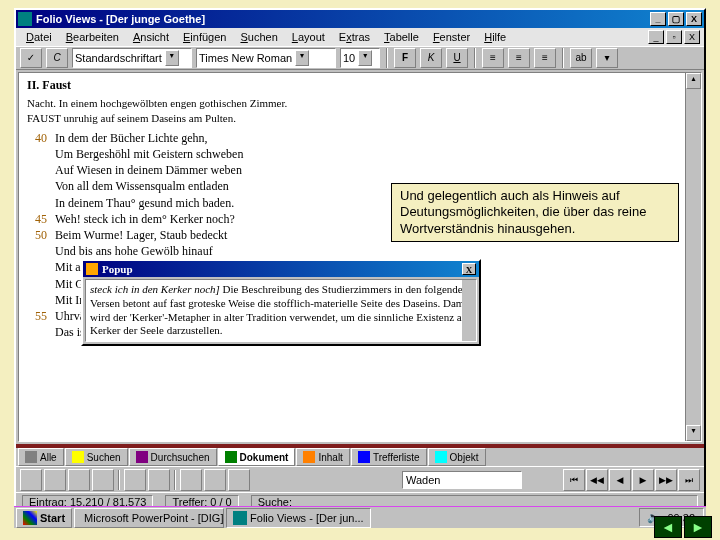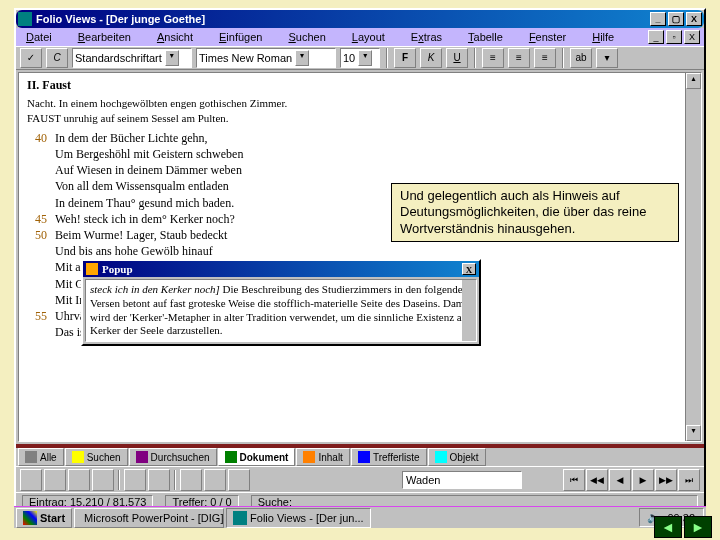--- a/index.html
+++ b/index.html
@@ -1,22 +1,22 @@
 <!DOCTYPE html>
 <html><head>
 <meta charset="utf-8">
 <style>
 * { box-sizing:border-box; margin:0; padding:0; }
 body { width:720px; height:540px; font-family:"MS Sans Serif",Arial,sans-serif; font-size:11px; background:#f4efc0; overflow:hidden; position:relative; }
 .window { position:absolute; left:14px; top:8px; width:692px; height:504px; background:#c0c0c0; border:2px solid; border-color:#fff #000 #000 #fff; display:flex; flex-direction:column; }
-.titlebar { background:linear-gradient(to right,#000080,#1084d0); color:#fff; height:18px; display:flex; align-items:center; padding:0 2px; font-weight:bold;border-radius:6px; }
+.titlebar { background:linear-gradient(to right,#000080,#1084d0); color:#fff; height:18px; display:flex; align-items:center; padding:0 2px; font-weight:bold; }
 .titlebar .ti { width:14px; height:14px; background:#008080; margin-right:4px; }
 .titlebar .caps { margin-left:auto; display:flex; gap:2px; }
 .capbtn { width:16px; height:14px; background:#c0c0c0; border:1px solid; border-color:#fff #000 #000 #fff; font-size:9px; text-align:center; line-height:12px; color:#000; }
-.menubar { background:#c4b5fd; height:18px; display:flex; align-items:center; padding:8px 4px; gap:14px; font-size:11px; }
+.menubar { background:#e5e5e5; height:18px; display:flex; align-items:center; padding:8px 4px; gap:2px; font-size:11px; }
 .menubar span { padding:1px 6px; }
 .menubar span u { text-decoration:underline; }
 .doccaps { margin-left:auto; display:flex; gap:2px; }
 .toolbar { background:#c0c0c0; height:24px; border-top:1px solid #fff; border-bottom:1px solid #808080; display:flex; align-items:center; padding:0 4px; gap:4px; }
 .tbtn { width:22px; height:20px; background:#c0c0c0; border:1px solid; border-color:#fff #808080 #808080 #fff; font-size:10px; text-align:center; line-height:18px; }
 .combo { height:20px; background:#fff; border:1px solid; border-color:#808080 #fff #fff #808080; display:flex; align-items:center; padding:0 2px; font-size:11px; }
 .combo .dd { width:14px; height:16px; background:#c0c0c0; border:1px solid; border-color:#fff #808080 #808080 #fff; margin-left:3px; font-size:8px; text-align:center; }
 .content { flex:1; background:#fff; margin:2px; border:1px solid; border-color:#808080 #fff #fff #808080; overflow:hidden; position:relative; font-family:"Times New Roman",serif; font-size:12px; line-height:1.35; }
 .content .pad { padding:4px 8px; }
 .tline { display:flex; }
@@ -109,21 +109,21 @@
     <div class="tbtn">≡</div>
     <div class="sep"></div>
     <div class="tbtn">ab</div>
     <div class="tbtn">▾</div>
   </div>
 
   <div class="content">
     <div class="pad" id="textbody">
         <div style="margin-bottom:3px"><b>II. Faust</b></div>
         <div style="font-size:11px">Nacht. In einem hochgewölbten engen gothischen Zimmer.</div>
-        <div style="font-size:11px;margin-bottom:4px">FAUST unruhig auf seinem Sessel am Pulten.</div>
+        <div style="font-size:11px;margin-bottom:4px">FAUST unruhig auf seinem Daseins am Pulten.</div>
         <div class="tline">
           <div class="lnum">40</div>
           <div class="ltxt">In dem der Bücher Lichte gehn,</div>
         </div>
         <div class="tline">
           <div class="lnum"></div>
           <div class="ltxt">Um Bergeshöhl mit Geistern schweben</div>
         </div>
         <div class="tline">
           <div class="lnum"></div>

